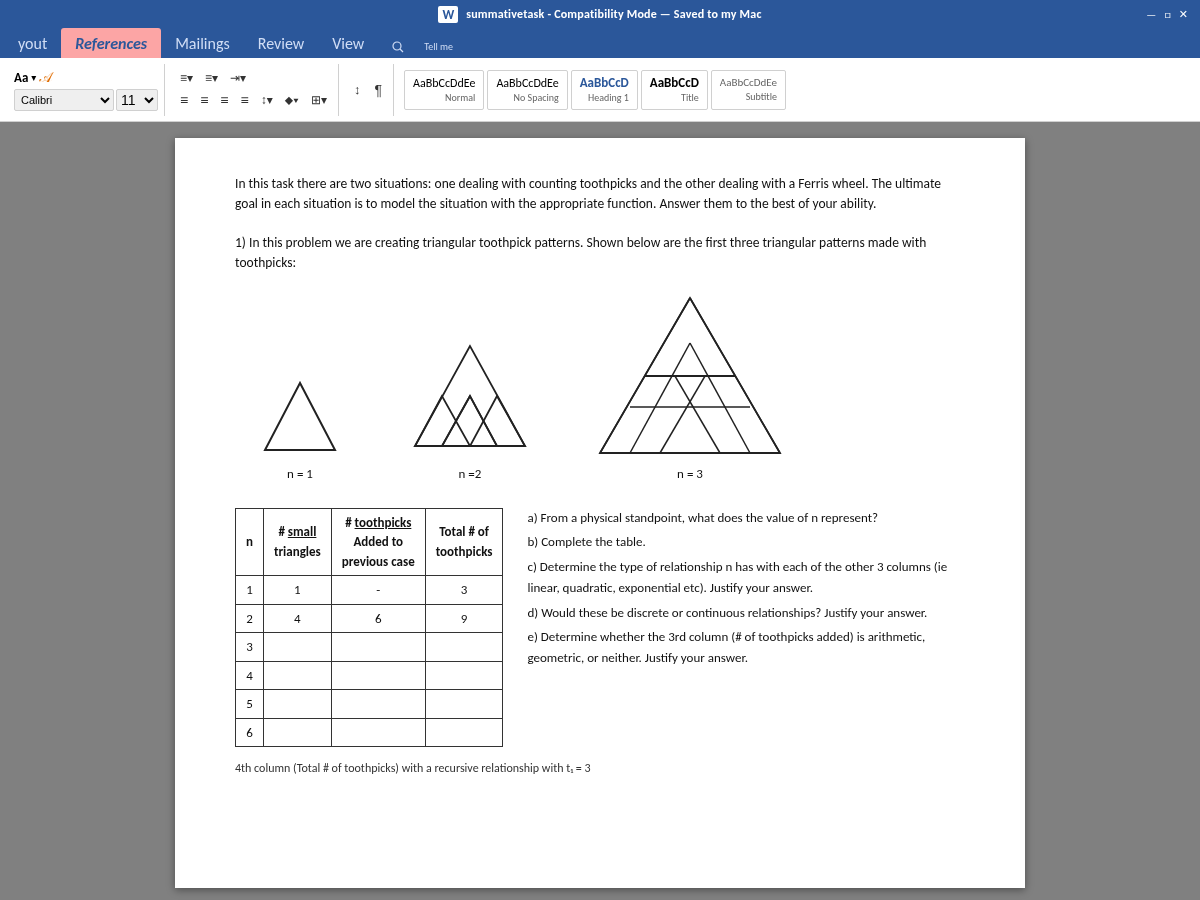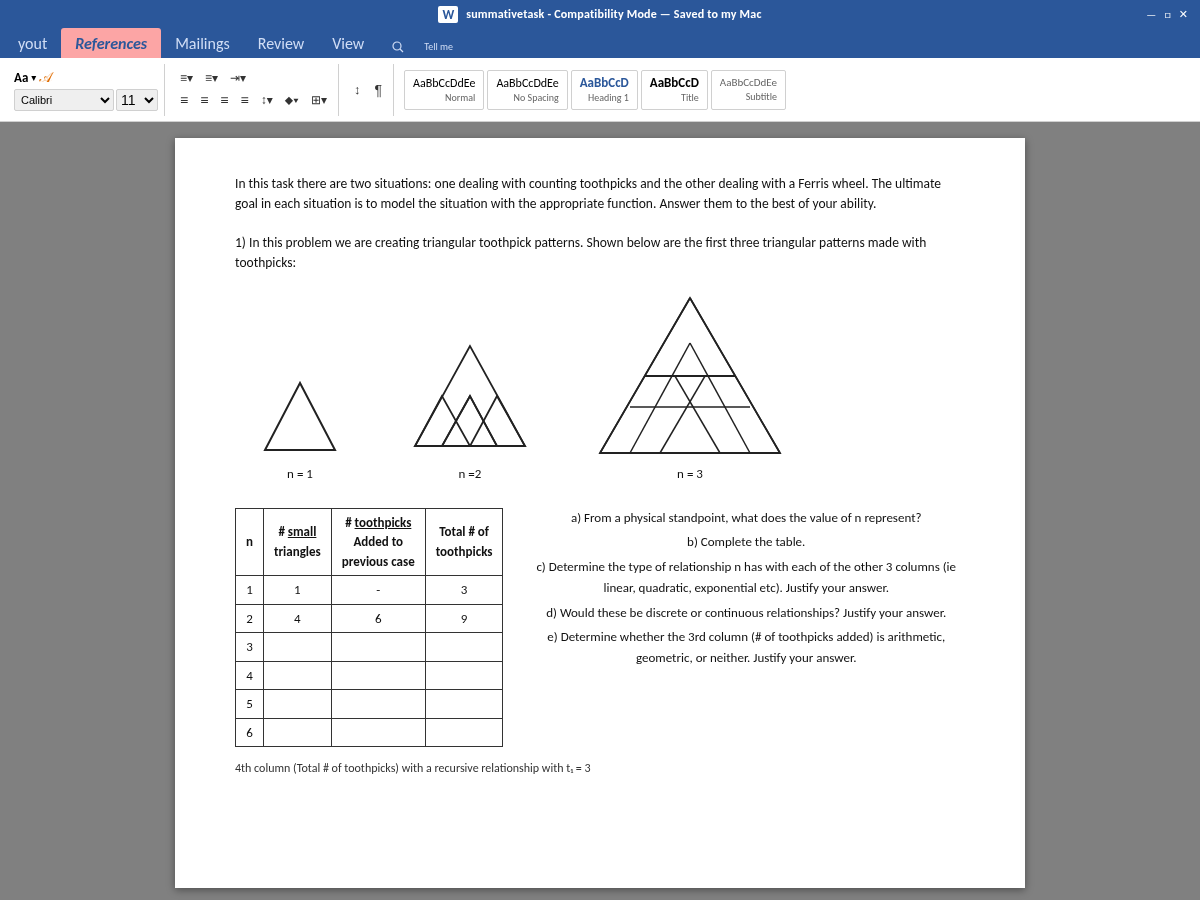--- a/index.html
+++ b/index.html
@@ -162,21 +162,20 @@
       padding: 4px 10px;
       text-align: center;
     }
     .data-table th { font-weight: bold; background: white; }
     .data-table th .underline { text-decoration: underline; }
 
     .questions-col {
       font-size: 13px;
       line-height: 1.6;
       flex: 1;
-      text-align: center;
     }
     .questions-col p { margin-bottom: 4px; }
   </style>
 </head>
 <body>
 
 <div class="title-bar">
   <span style="background:#fff;color:#2b579a;font-weight:900;font-size:13px;padding:1px 4px;border-radius:2px;">W</span>
   <span class="title-text">summativetask - Compatibility Mode — Saved to my Mac</span>
   <div class="title-bar-icons">

